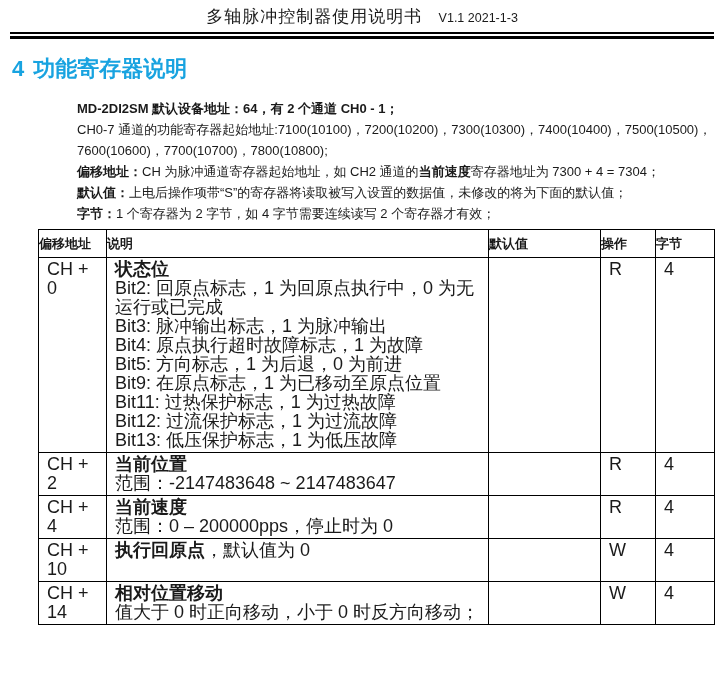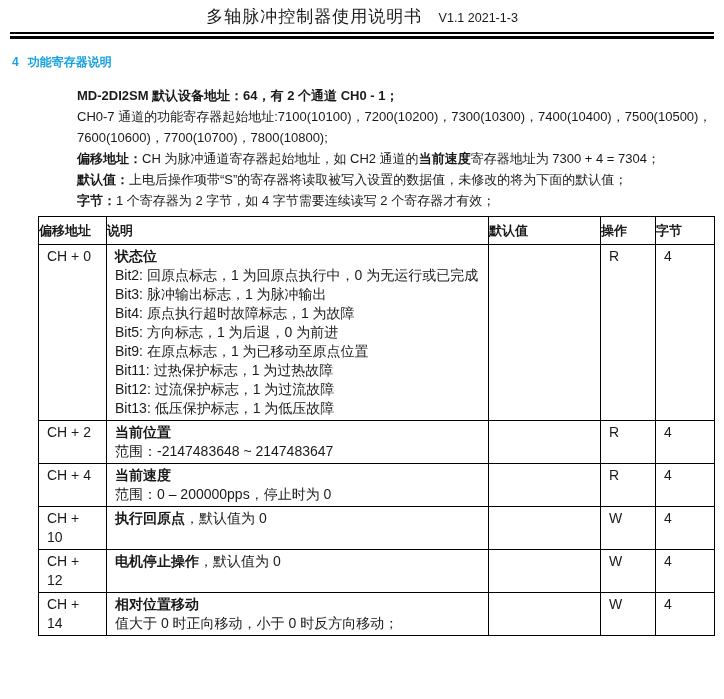--- a/index.html
+++ b/index.html
@@ -11,32 +11,32 @@
   .doc-header { text-align: center; padding-top: 5px; white-space: nowrap; }
   .doc-title {
     font-family: Liberation Sans, sans-serif;
     font-size: 17px; letter-spacing: 1px;
   }
   .doc-version { font-size: 12.5px; font-weight: normal; margin-left: 12px; }
   .double-rule {
     margin: 4px 10px 0 10px; height: 2px;
     border-top: 2px solid #000; border-bottom: 3px solid #000;
   }
-  .section-heading { margin: 15px 0 0 12px; font-size: 12px; font-weight: bold; }
+  .section-heading { margin: 15px 0 0 12px; font-size: 22px; font-weight: bold; }
   .section-number { margin-right: 9px; }
   .paragraphs { margin: 14px 6px 0 77px; }
   .para { margin: 0; font-size: 13px; line-height: 21px; }
   .b { font-weight: bold; }
   .reg-table {
     margin: 5px 10px 0 38px; width: 676px;
     border-collapse: collapse; table-layout: fixed;
   }
   .reg-table th, .reg-table td {
     border: 1.4px solid #000; vertical-align: top; text-align: left;
-    padding: 2px 8px; font-size: 14px; line-height: 19px;
+    padding: 2px 8px; font-size: 18px; line-height: 19px;
     overflow: hidden;
   }
   .reg-table th { font-size: 13px; font-weight: bold; padding: 4px 0; }
   .desc-line { min-height: 19px; }
 </style>
 </head>
 <body>
 
 <div class="doc-header">
   <span class="doc-title">多轴脉冲控制器使用说明书</span>
@@ -115,29 +115,20 @@
       <tr>
         <td>CH + 10</td>
         <td>
           <div class="desc-line"><span class="b">执行回原点</span><span>，默认值为 0</span></div>
         </td>
         <td></td>
         <td>W</td>
         <td>4</td>
       </tr>
       <tr>
-        <td>CH + 12</td>
-        <td>
-          <div class="desc-line"><span class="b">电机停止操作</span><span>，默认值为 0</span></div>
-        </td>
-        <td></td>
-        <td>W</td>
-        <td>4</td>
-      </tr>
-      <tr>
         <td>CH + 14</td>
         <td>
           <div class="desc-line"><span class="b">相对位置移动</span></div>
           <div class="desc-line"><span>值大于 0 时正向移动，小于 0 时反方向移动；</span></div>
         </td>
         <td></td>
         <td>W</td>
         <td>4</td>
       </tr>
     </tbody>

